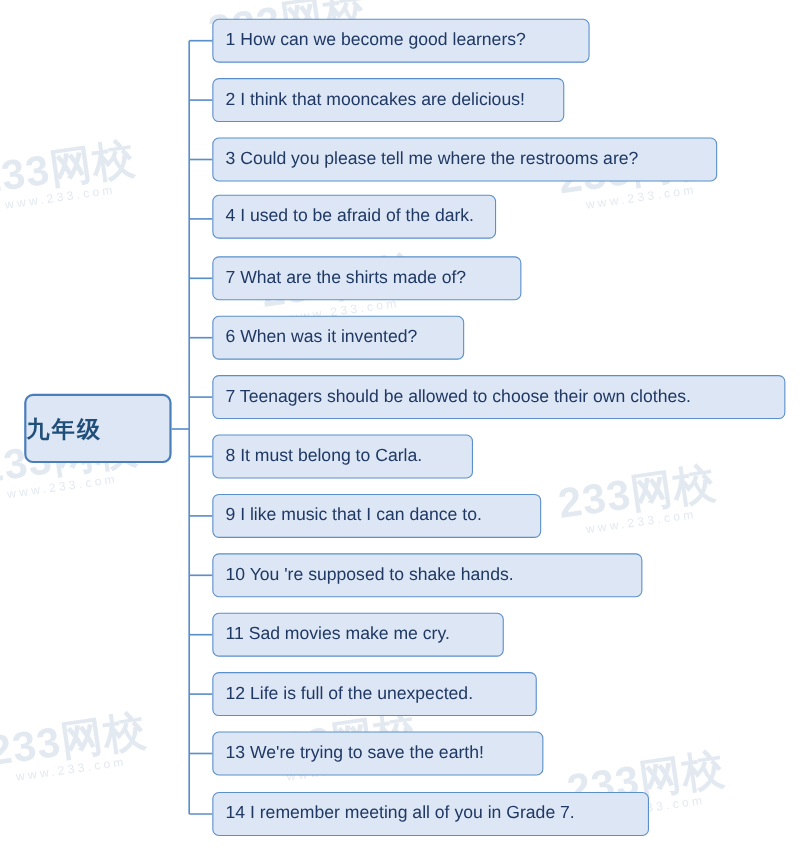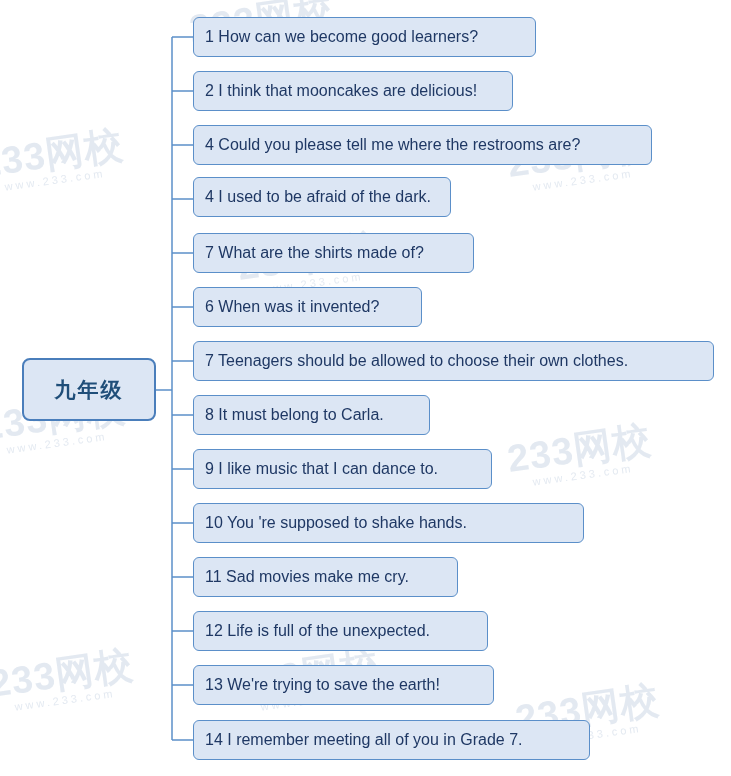--- a/index.html
+++ b/index.html
@@ -74,21 +74,20 @@
     left: 22px;
     top: 358px;
     width: 134px;
     height: 63px;
     box-sizing: border-box;
     background: #dce6f4;
     border: 2px solid #4a7ebb;
     border-radius: 8px;
     display: flex;
     align-items: center;
-    justify-content: center;
     z-index: 2;
   }
   #root-node .root-label {
     font-size: 21px;
     font-weight: bold;
     color: #1f4e79;
     letter-spacing: 2px;
   }
 
   
@@ -181,21 +180,21 @@
     <span class="root-label">九年级</span>
   </div>
 
   <div class="branch" style="top:17px;  width:343px;">
     <span class="branch-label">1 How can we become good learners?</span>
   </div>
   <div class="branch" style="top:71px;  width:320px;">
     <span class="branch-label">2 I think that mooncakes are delicious!</span>
   </div>
   <div class="branch" style="top:125px; width:459px;">
-    <span class="branch-label">4 Could you please tell me where the restrooms are?</span>
+    <span class="branch-label">3 Could you please tell me where the restrooms are?</span>
   </div>
   <div class="branch" style="top:177px; width:258px;">
     <span class="branch-label">4 I used to be afraid of the dark.</span>
   </div>
   <div class="branch" style="top:233px; width:281px;">
     <span class="branch-label">7 What are the shirts made of?</span>
   </div>
   <div class="branch" style="top:287px; width:229px;">
     <span class="branch-label">6 When was it invented?</span>
   </div>

